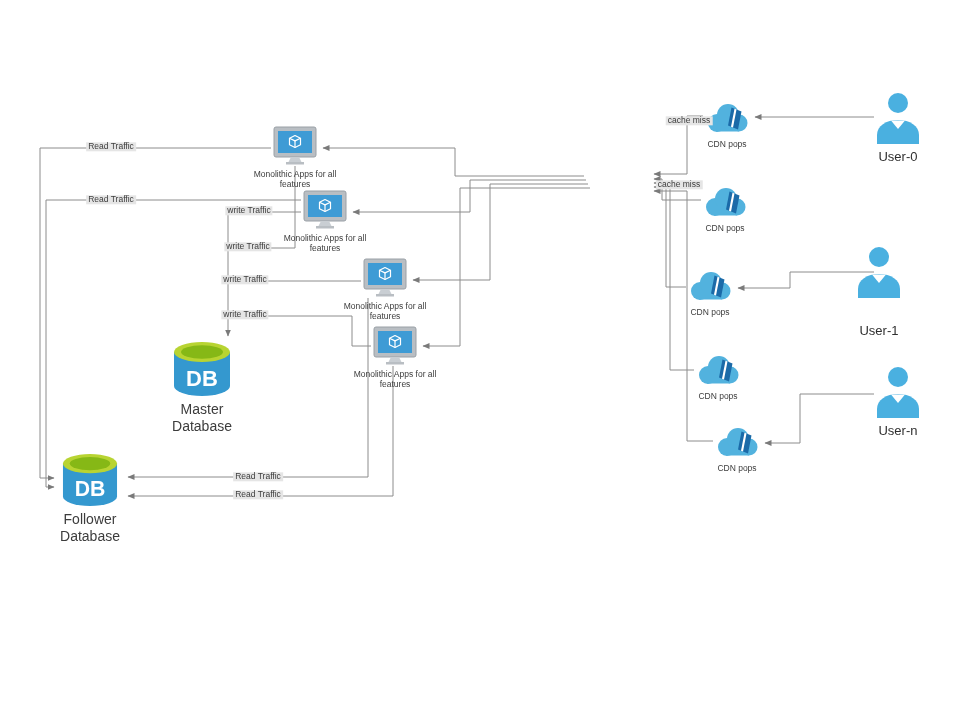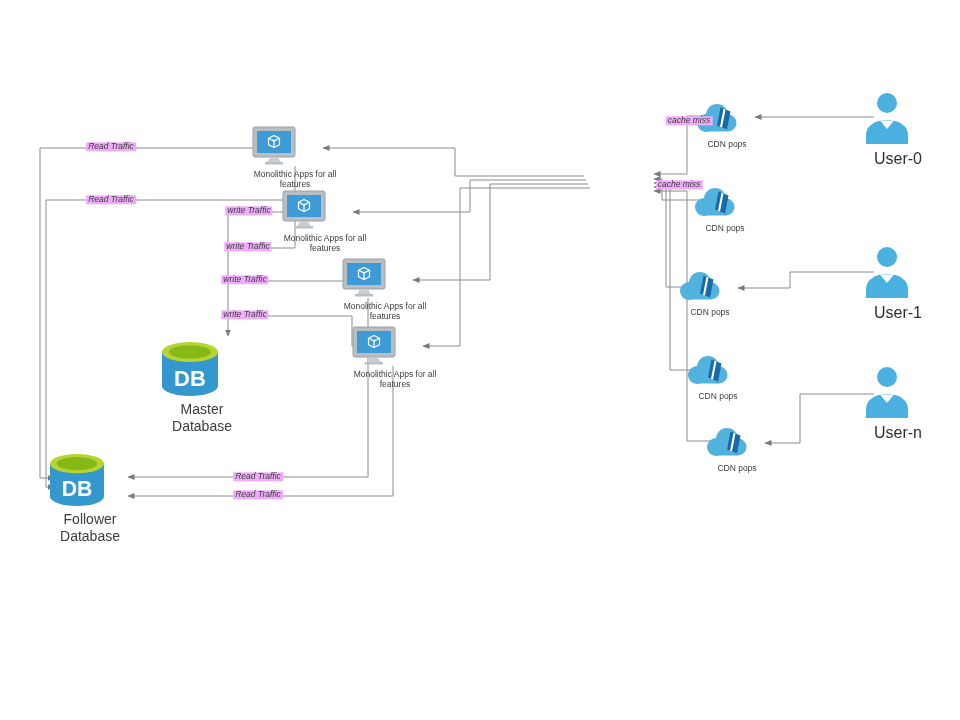--- a/index.html
+++ b/index.html
@@ -1,31 +1,31 @@
 <!DOCTYPE html>
 <html><head>
 <meta charset="utf-8">
 <style>
   html,body { margin:0; padding:0; background:#ffffff; }
   .canvas {
     position:relative; width:960px; height:720px; background:#ffffff;
     font-family:"Liberation Sans", sans-serif; overflow:hidden;
   }
   svg.edges { position:absolute; left:0; top:0; }
-  .node { position:absolute; display:flex; flex-direction:column; }
+  .node { position:absolute; display:flex; flex-direction:column; align-items:center; }
   .nlabel {
     font-size:8.5px; color:#3c3c3c; text-align:center; margin-top:3px; line-height:1.2;
   }
-  .node.user .nlabel { font-size:16px; margin-top:5px; color:#2f2f2f; }
+  .node.user .nlabel { font-size:13px; margin-top:5px; color:#2f2f2f; }
   .node.db .nlabel { font-size:14px; }
   .node.lb .nlabel { margin-top:4px; }
   .elabel {
     position:absolute; transform:translate(-50%,-50%);
-    font-size:8.5px; color:#3c3c3c; background:#f0abfc;
-    padding:0 2px; line-height:1.1; white-space:nowrap;font-style:italic;
+    font-size:8.5px; color:#3c3c3c; background:#e5e5e5;
+    padding:0 2px; line-height:1.1; white-space:nowrap;
   }
   .app-node { width:90px; }
   .cdn-node { width:70px; }
   .user-node { width:70px; }
   .db-node { width:90px; }
   .lb-node { width:100px; }
 </style>
 </head>
 <body>
 
@@ -195,21 +195,21 @@
 
   <div class="node user user-node" style="left:863px; top:92px;">
     <svg width="48" height="52" viewBox="0 0 48 52">
       <circle cx="24" cy="11" r="10" fill="#4ab0e0"></circle>
       <path d="M3 52 L3 43 C3 34 12 28 24 28 C36 28 45 34 45 43 L45 52 Z" fill="#4ab0e0"></path>
       <path d="M17 28.5 L24 37 L31 28.5 Z" fill="#ffffff"></path>
     </svg>
     <div class="nlabel">User-0</div>
   </div>
 
-  <div class="node user user-node" style="left:863px; top:246px;">
+  <div class="node user user-node" style="left:844px; top:246px;gap:20px;">
     <svg width="48" height="52" viewBox="0 0 48 52">
       <circle cx="24" cy="11" r="10" fill="#4ab0e0"></circle>
       <path d="M3 52 L3 43 C3 34 12 28 24 28 C36 28 45 34 45 43 L45 52 Z" fill="#4ab0e0"></path>
       <path d="M17 28.5 L24 37 L31 28.5 Z" fill="#ffffff"></path>
     </svg>
     <div class="nlabel">User-1</div>
   </div>
 
   <div class="node user user-node" style="left:863px; top:366px;">
     <svg width="48" height="52" viewBox="0 0 48 52">

